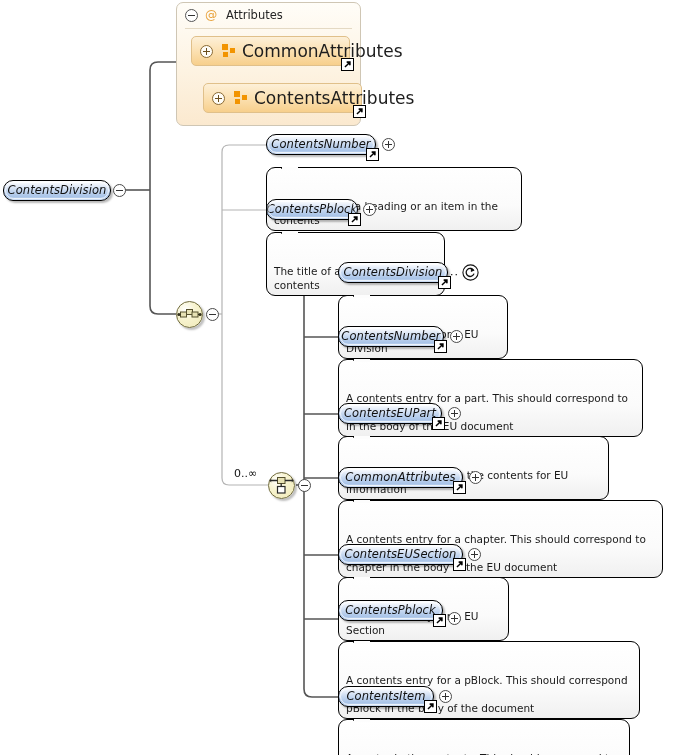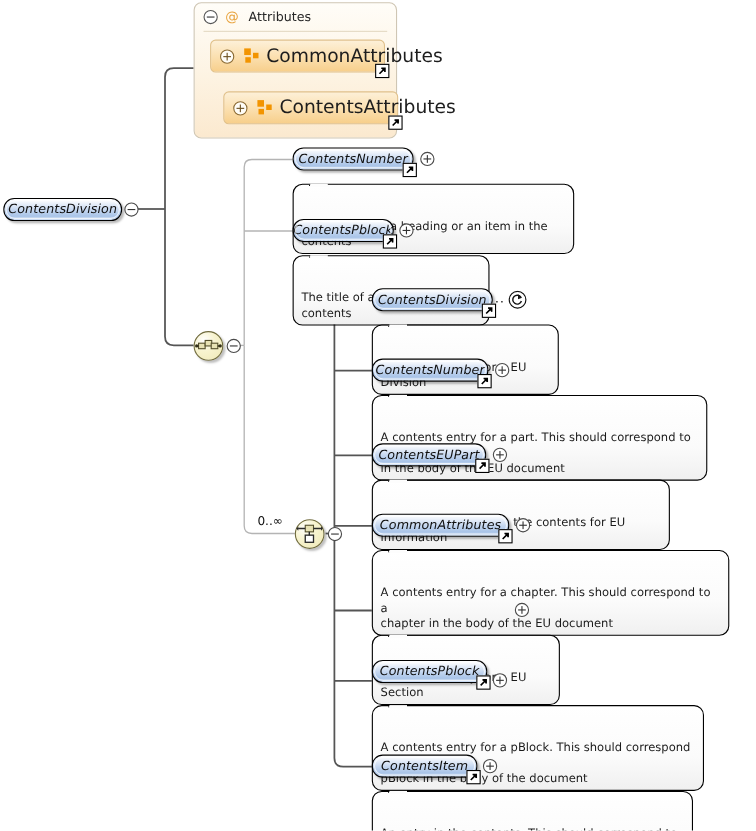--- a/index.html
+++ b/index.html
@@ -310,20 +310,29 @@
         </svg>
     </span>
   </div>
   <div class="pm plus" style="left:469px;top:471px;"></div>
   <div class="doc" style="left:338px;top:500px;width:325px;">
     <span class="tail"></span><span class="tailmask"></span>
     <span>A contents entry for a chapter. This should correspond to a
 chapter in the body of the EU document</span>
   </div>
 
+  <div class="el" style="left:338px;top:544px;width:125px;">
+    <span class="lbl">ContentsEUSection</span>
+    <span class="linkbadge" style="right:-4px;bottom:-7px;">
+      <svg viewBox="0 0 13 13">
+          <path d="M3.5 9.5 L9 4 M5.5 3.6 H9.4 V7.5" stroke="#000" stroke-width="1.7" fill="none"></path>
+          <path d="M9.4 3.6 L9.4 7.6 L5.4 3.6 Z" fill="#000"></path>
+        </svg>
+    </span>
+  </div>
   <div class="pm plus" style="left:468px;top:548px;"></div>
   <div class="doc" style="left:338px;top:577px;width:171px;">
     <span class="tail"></span><span class="tailmask"></span>
     <span>A contents entry for a EU Section</span>
   </div>
 
   <div class="el" style="left:338px;top:600px;width:105px;">
     <span class="lbl">ContentsPblock</span>
     <span class="linkbadge" style="right:-4px;bottom:-7px;">
       <svg viewBox="0 0 13 13">

